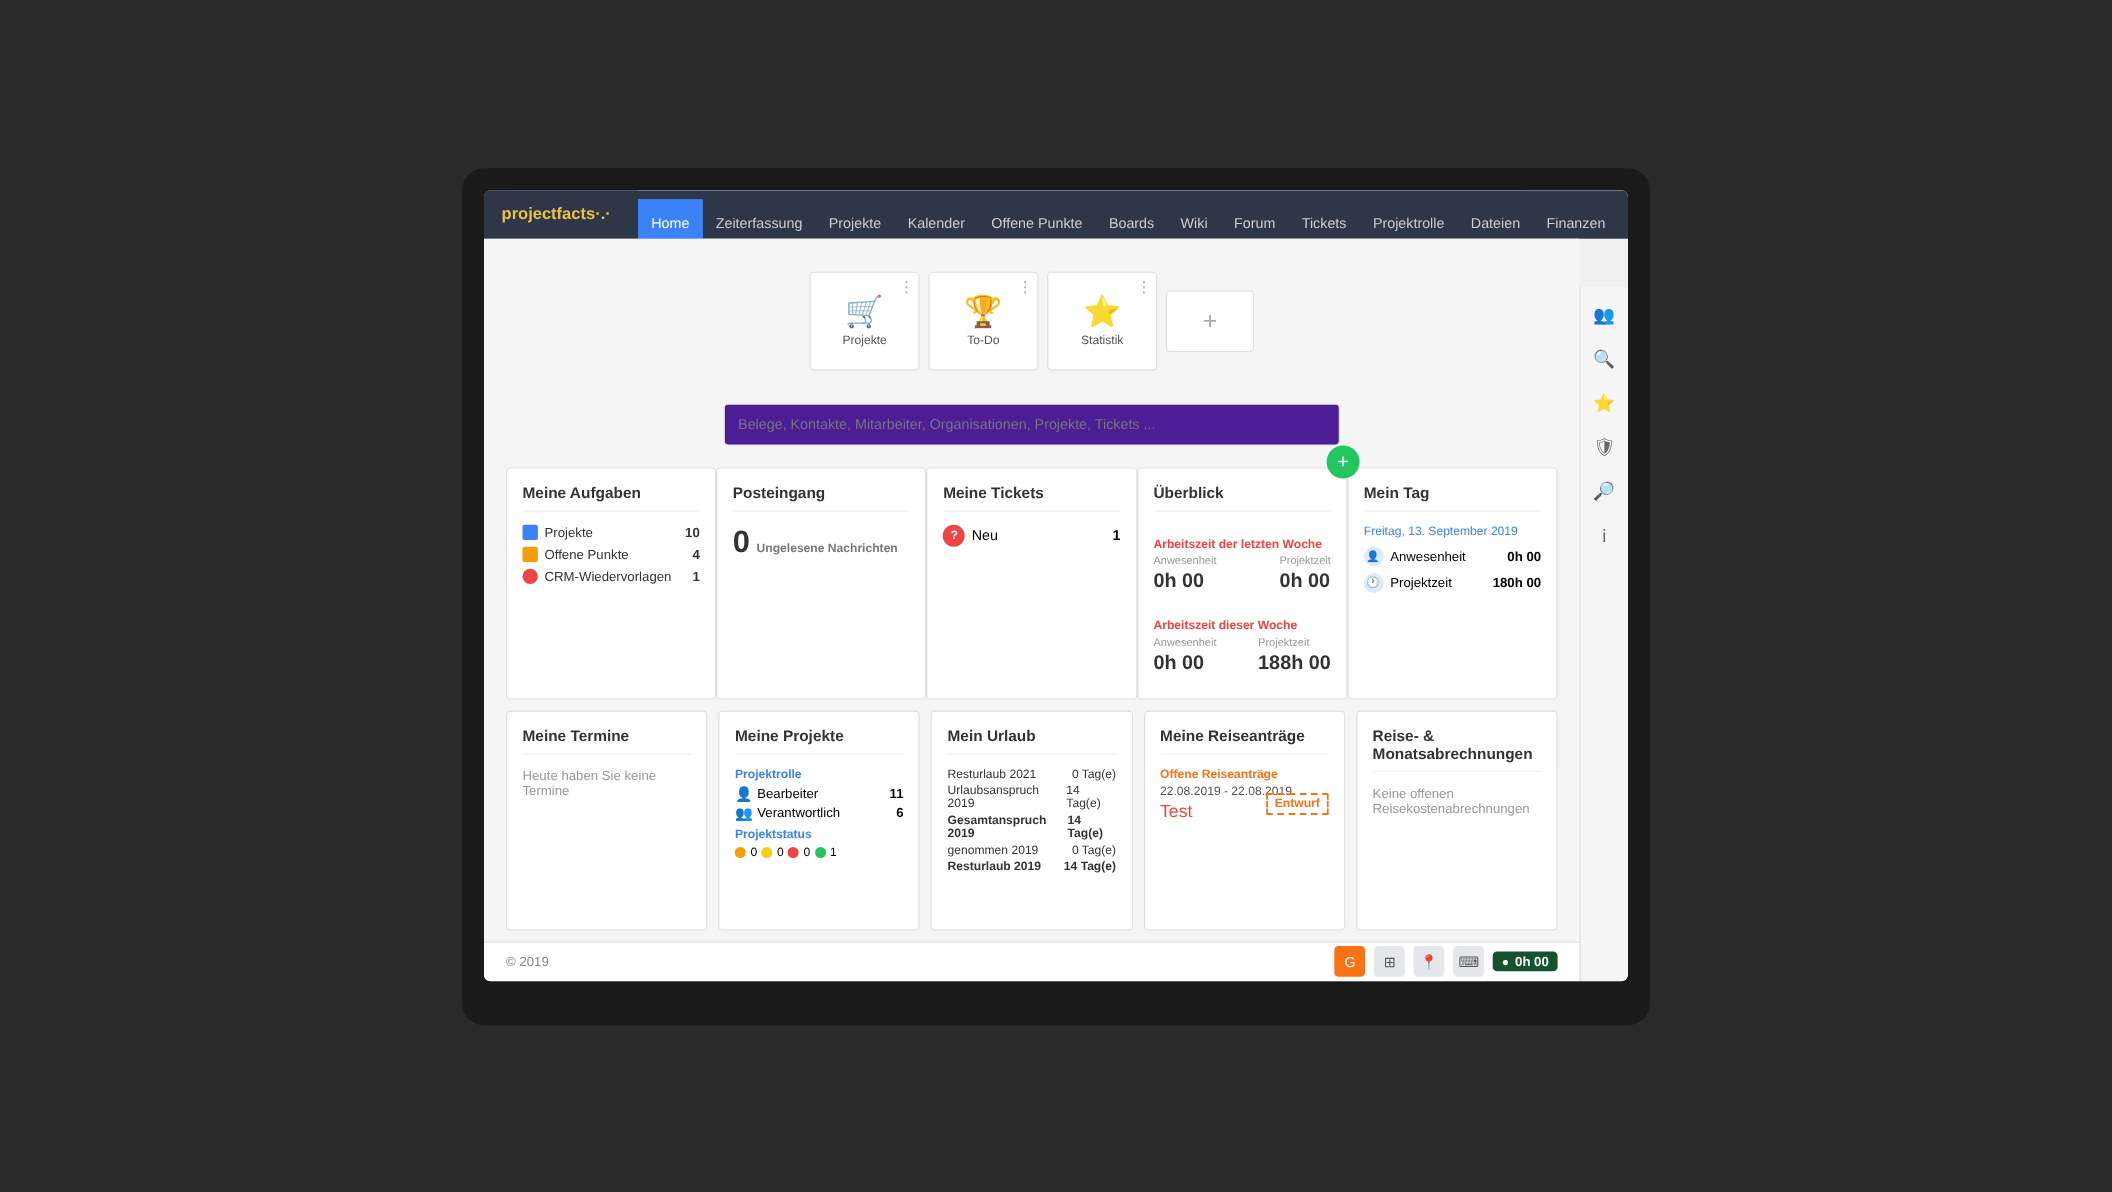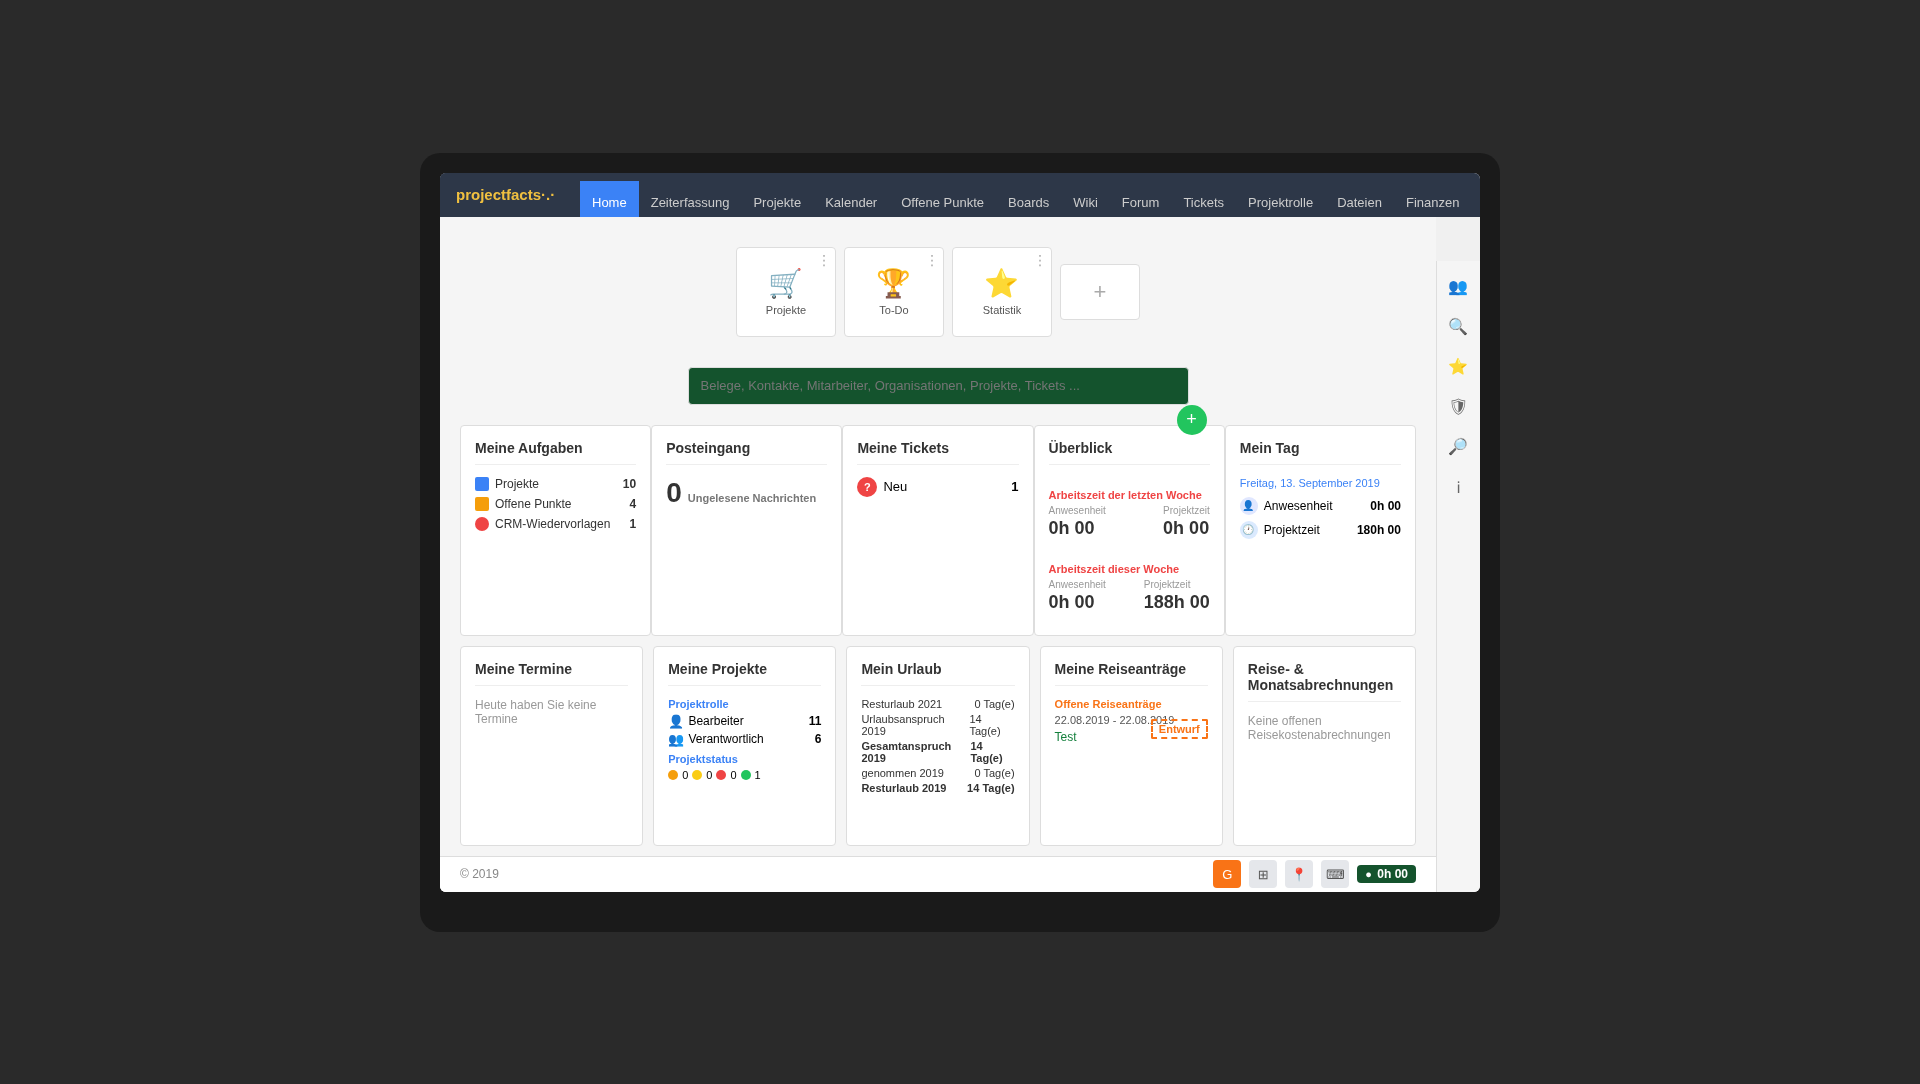--- a/index.html
+++ b/index.html
@@ -154,23 +154,23 @@
     }
 
     
     .search-area {
       display: flex;
       justify-content: center;
       padding: 10px 0 20px 0;
     }
 
     .search-bar {
-      width: 501px;
+      width: 560px;
       height: 38px;
-      background: #14532d;
+      background: #4c1d95;
       border: 1px solid #ddd;
       border-radius: 4px;
       display: flex;
       align-items: center;
       padding: 0 12px;
       position: relative;
     }
 
     .search-bar input {
       border: none;
@@ -438,22 +438,22 @@
       margin-bottom: 4px;
     }
 
     .reise-date {
       font-size: 11px;
       color: #555;
       margin-bottom: 4px;
     }
 
     .reise-test {
-      font-size: 12px;
-      color: #15803d;
+      font-size: 16px;
+      color: #ef4444;
     }
 
     .entwurf-badge {
       border: 2px dashed #f97316;
       color: #f97316;
       font-size: 11px;
       font-weight: bold;
       padding: 2px 6px;
       border-radius: 2px;
       float: right;

